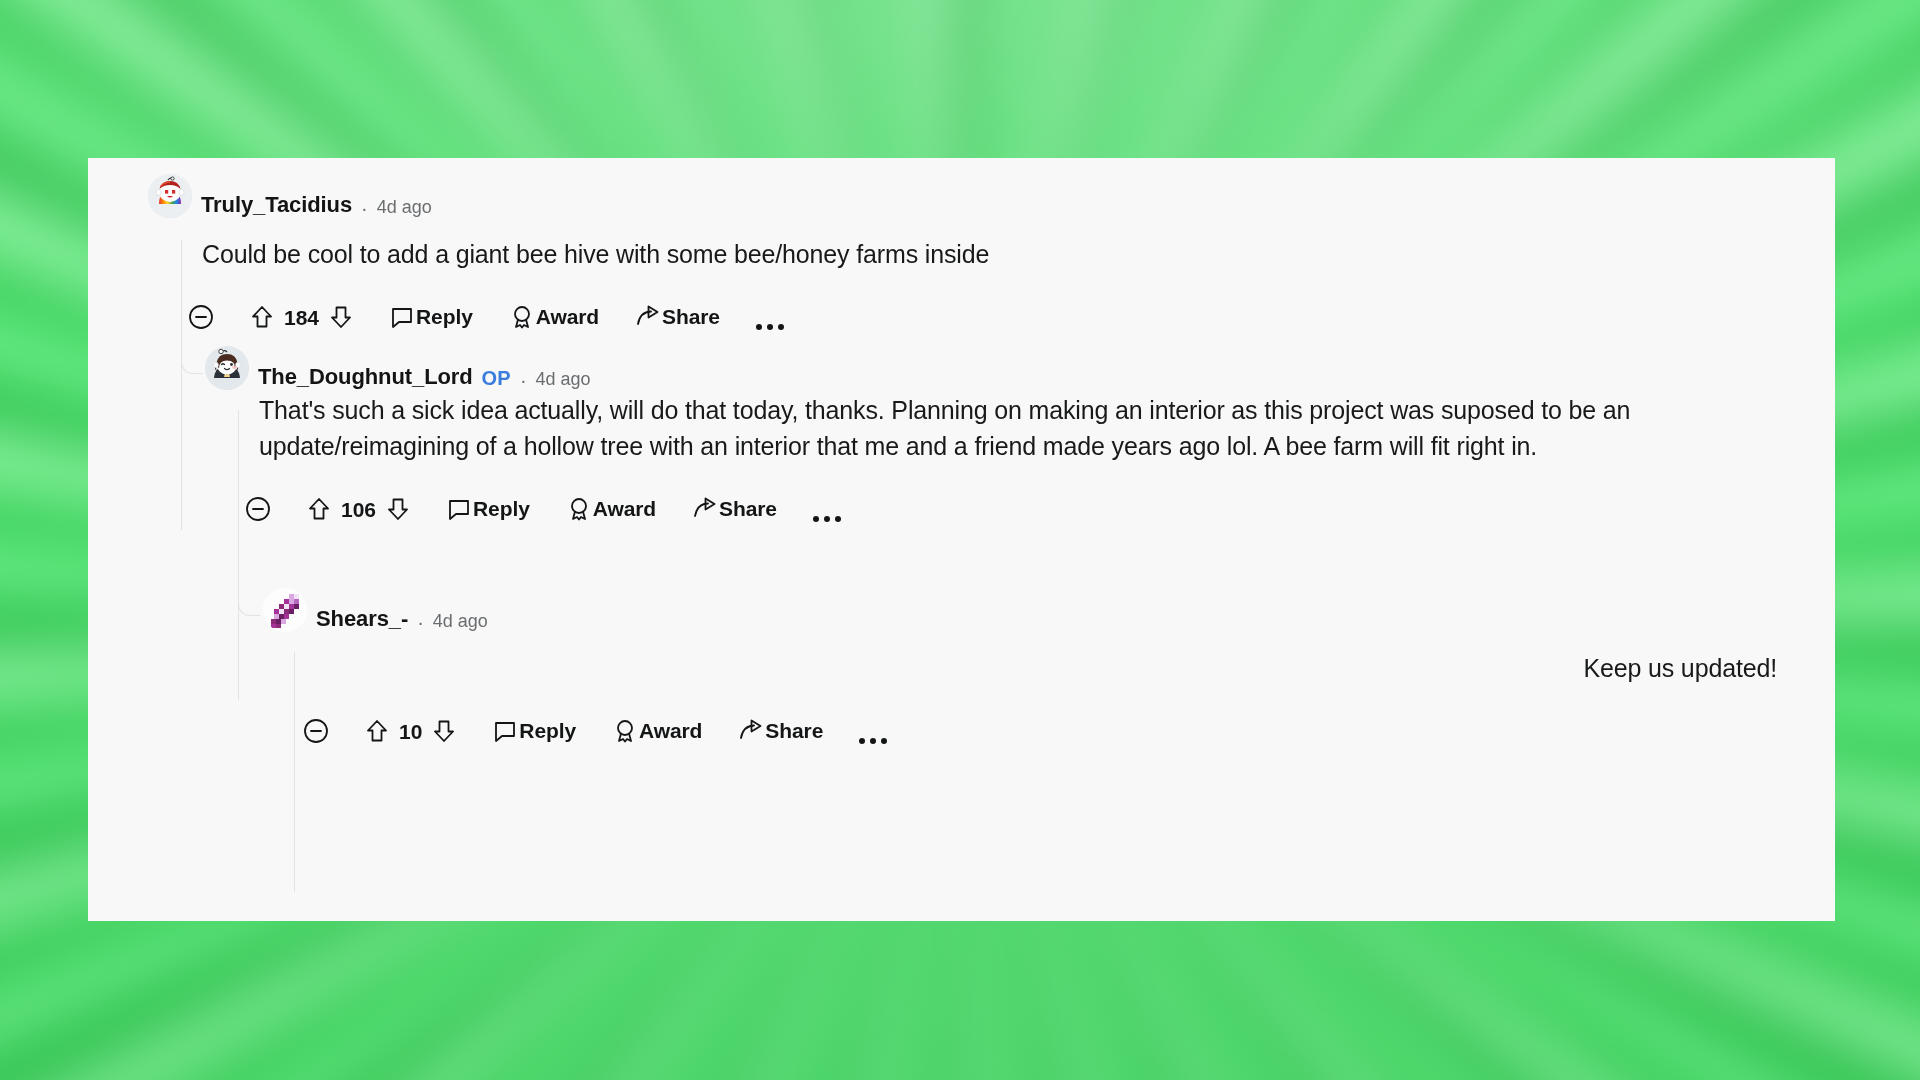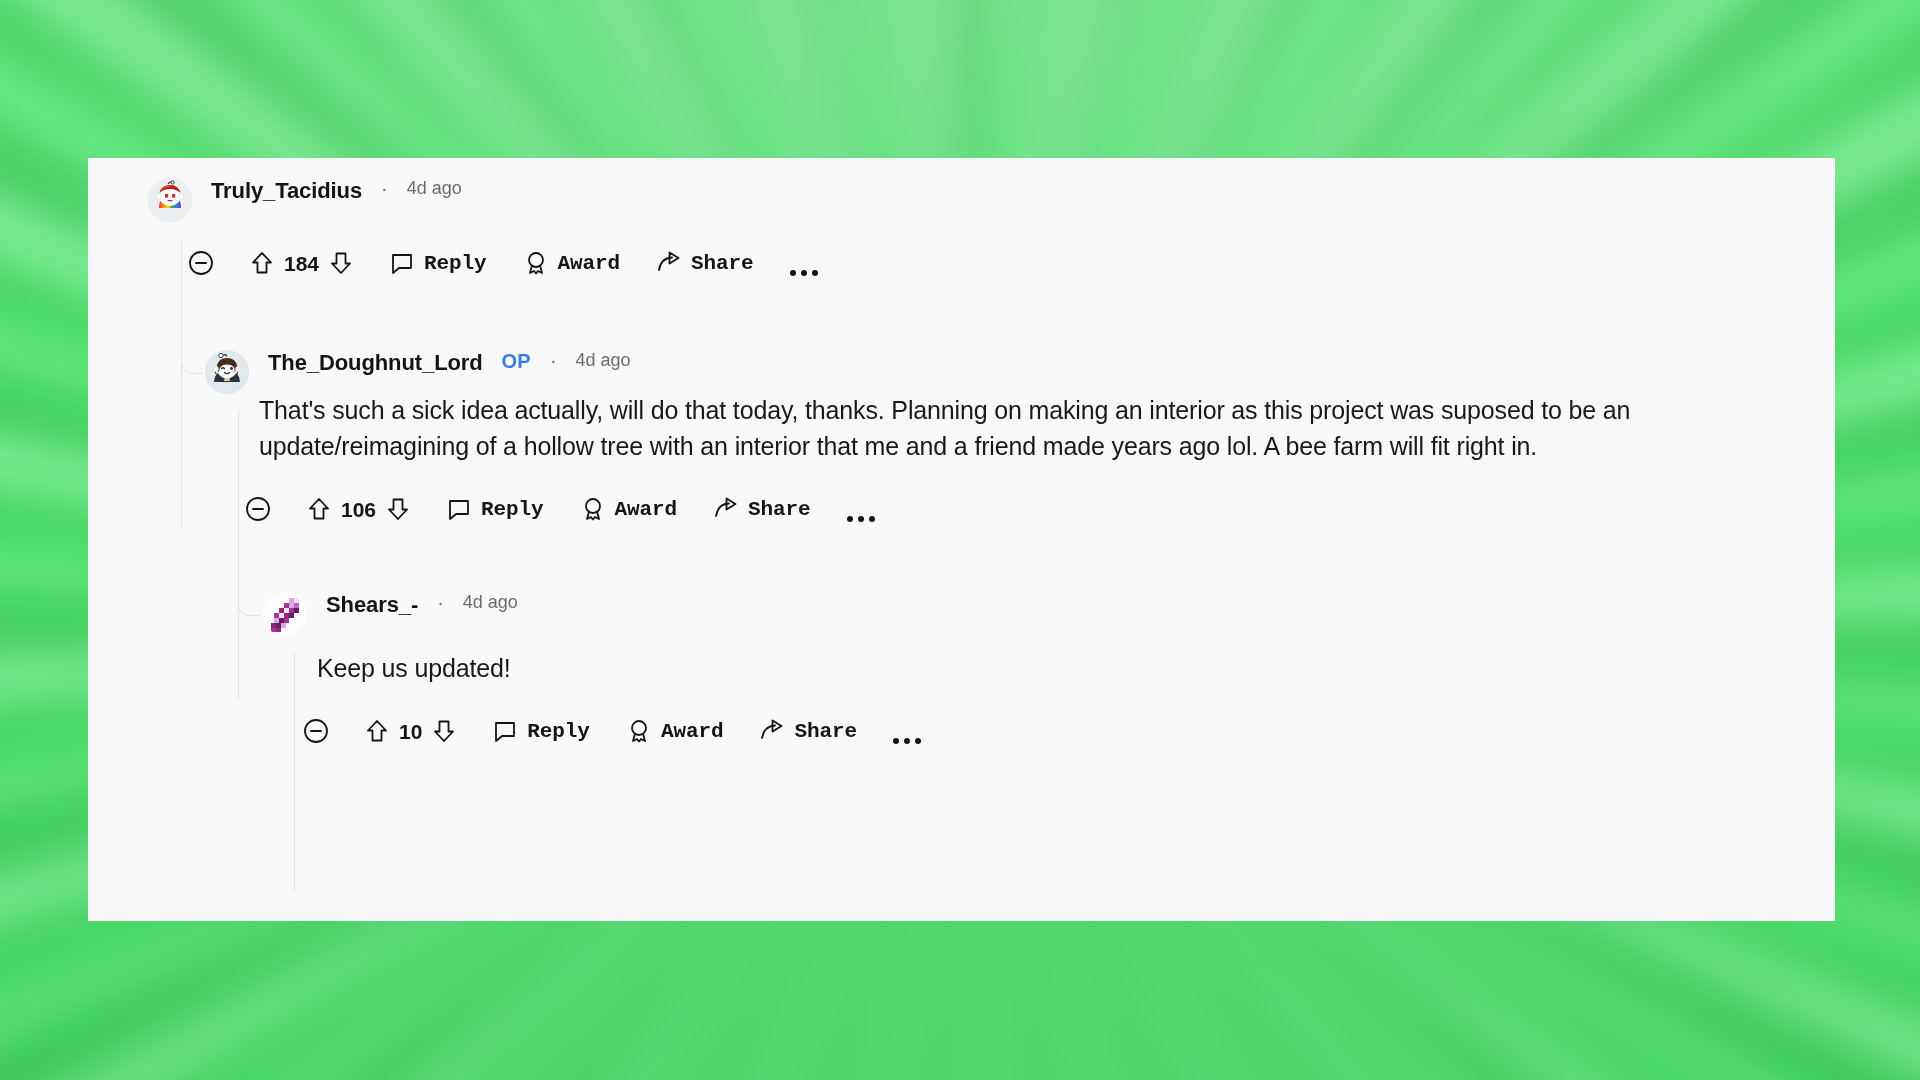--- a/index.html
+++ b/index.html
@@ -69,22 +69,22 @@
     border-left: 1px solid #e2e3e4;
     border-bottom: 1px solid #e2e3e4;
     border-bottom-left-radius: 12px;
   }
 
   
   .comment { position: absolute; }
 
   .c-header {
     display: flex;
-    align-items: flex-start;
-    gap: 19px;
+    align-items: flex-end;
+    gap: 9px;
     height: 40px;
   }
 
   .avatar {
     width: 44px;
     height: 44px;
     border-radius: 50%;
     flex: 0 0 44px;
     position: relative;
     overflow: hidden;
@@ -121,23 +121,22 @@
 
   
   .actions {
     display: flex;
     align-items: flex-end;
     height: 40px;
   }
   .act {
     display: flex;
     align-items: center;
-    gap: 9px;
+    gap: 1px;
     color: #131516;
-    font-family: Liberation Mono, monospace;
   }
   .act-label {
     font-size: 21px;
     font-weight: 700;
     color: #131516;
     letter-spacing: -0.1px;
   }
   .vote-count {
     font-size: 21px;
     font-weight: 700;
@@ -208,20 +207,21 @@
             <rect x="17" y="16" width="3.2" height="3.6" fill="#d32f2f"></rect>
             <rect x="24" y="16" width="3.2" height="3.6" fill="#d32f2f"></rect>
             <path d="M19 22 q3 3 6 0 z" fill="#c62828"></path>
           </svg>
         </div>
         <div class="username">Truly_Tacidius</div>
         <div class="dot-sep">·</div>
         <div class="timestamp">4d ago</div>
       </div>
 
+      <div class="c-body" style="margin-top:18px; margin-left:54px; max-width:1560px;">Could be cool to add a giant bee hive with some bee/honey farms inside</div>
 
       <div class="actions" style="margin-top:18px; margin-left:40px;">
         <div class="act">
           <svg class="ico" width="26" height="26" viewBox="0 0 26 26">
             <circle cx="13" cy="13" r="11" fill="none" stroke="#131516" stroke-width="1.8"></circle>
             <line x1="8" y1="13" x2="18" y2="13" stroke="#131516" stroke-width="1.8" stroke-linecap="round"></line>
           </svg>
         </div>
         <div class="gap-lg"></div>
         <div class="act">
@@ -381,21 +381,21 @@
               <rect x="8" y="36" width="5" height="4" fill="#a4329a"></rect>
               <rect x="13" y="36" width="5" height="4" fill="#8e2a7a"></rect>
             </g>
           </svg>
         </div>
         <div class="username">Shears_-</div>
         <div class="dot-sep">·</div>
         <div class="timestamp">4d ago</div>
       </div>
 
-      <div class="c-body" style="margin-top:18px; margin-left:54px; max-width:1460px;">Keep us updated!</div>
+      <div class="c-body" style="margin-top:18px; margin-left:54px; max-width:1460px;text-align:right;">Keep us updated!</div>
 
       <div class="actions" style="margin-top:18px; margin-left:40px;">
         <div class="act">
           <svg class="ico" width="26" height="26" viewBox="0 0 26 26">
             <circle cx="13" cy="13" r="11" fill="none" stroke="#131516" stroke-width="1.8"></circle>
             <line x1="8" y1="13" x2="18" y2="13" stroke="#131516" stroke-width="1.8" stroke-linecap="round"></line>
           </svg>
         </div>
         <div class="gap-lg"></div>
         <div class="act">

